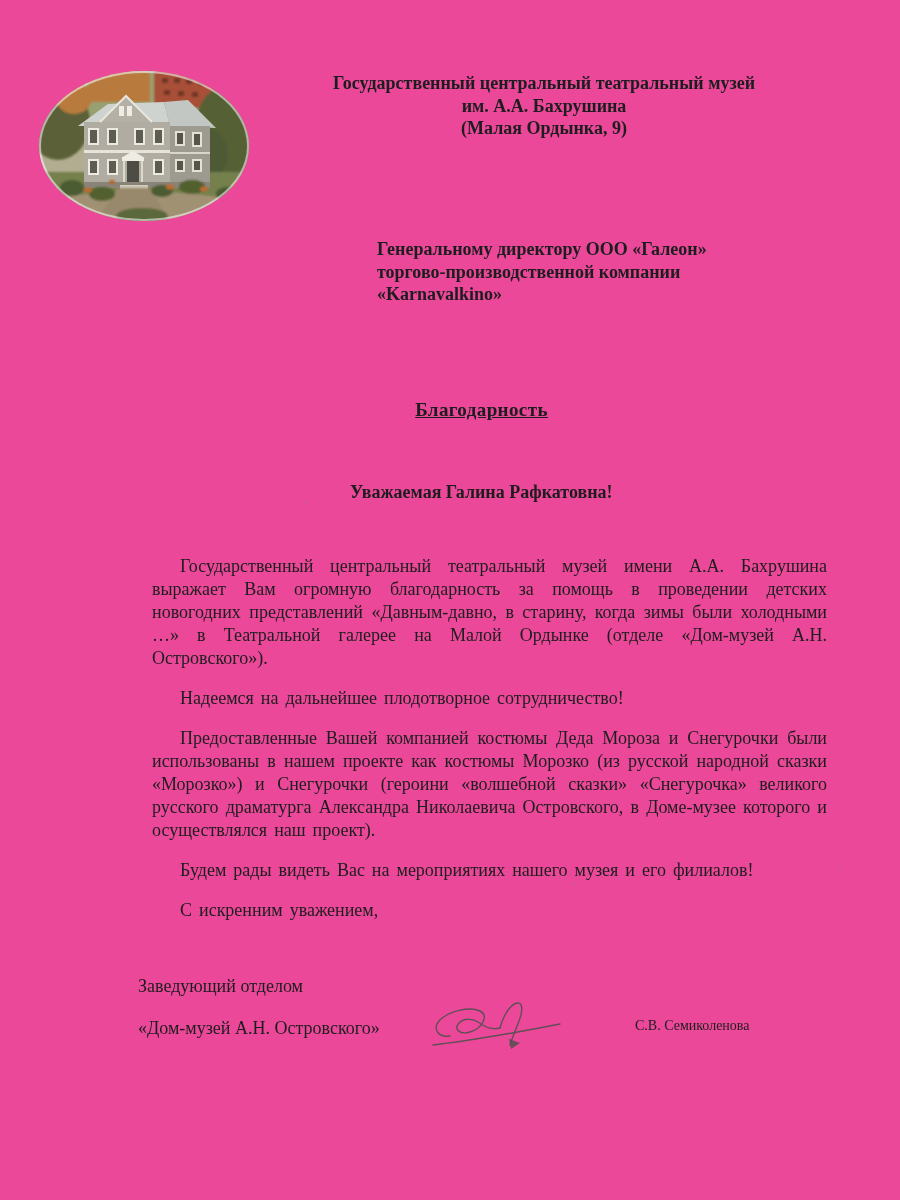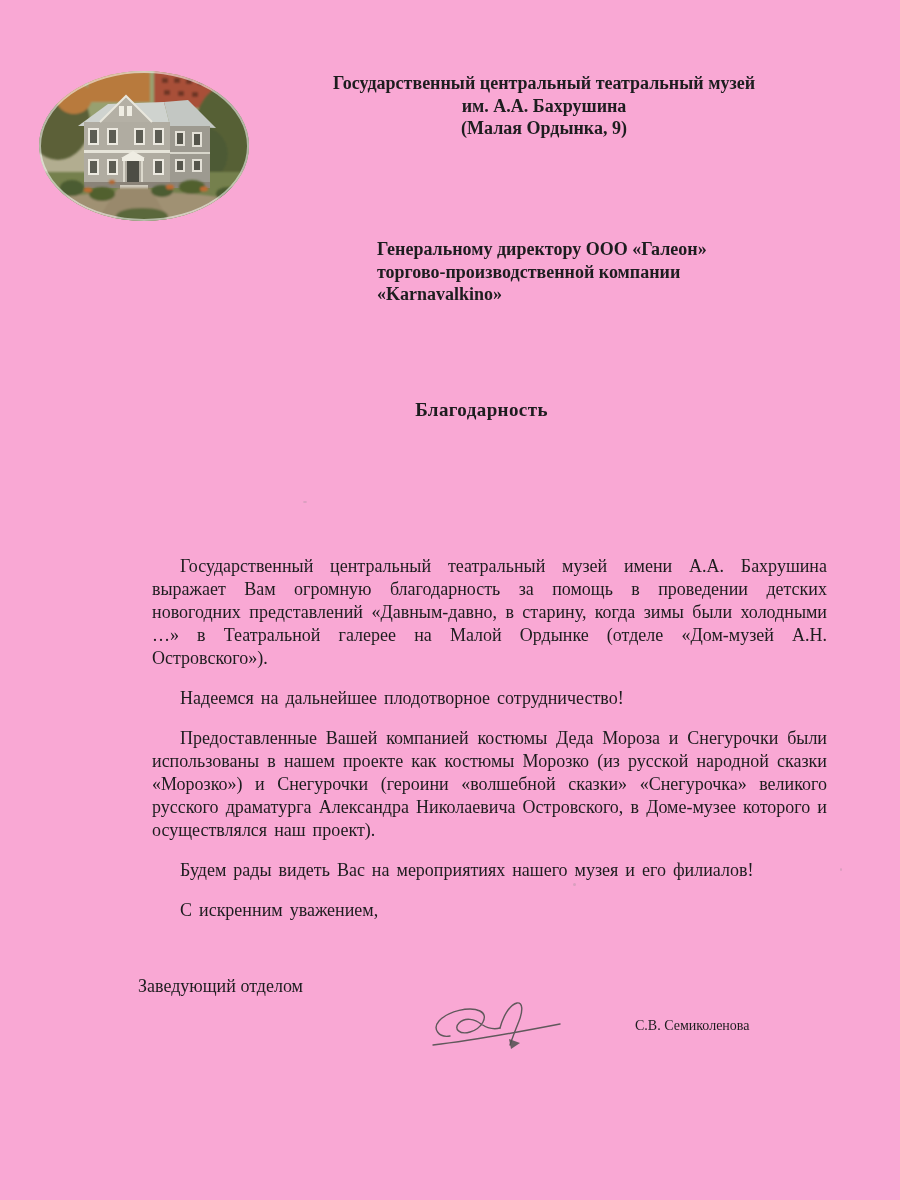--- a/index.html
+++ b/index.html
@@ -1,20 +1,20 @@
 <!DOCTYPE html>
 <html lang="ru"><head>
 <meta charset="utf-8">
 <style>
   html,body{margin:0;padding:0;}
   .page{
     position:relative;
     width:900px;height:1200px;
     margin:0 auto;
-    background:#f9a8d4;
+    background:#ec4899;
     font-family:"Liberation Serif","DejaVu Serif",serif;
     color:#1d1d1f;
     overflow:hidden;
   }
   
   .logo{
     position:absolute;left:38px;top:70px;width:212px;height:152px;
   }
   .logo svg{display:block;width:100%;height:100%;}
   
@@ -28,21 +28,21 @@
     text-align:left;font-weight:bold;font-size:18px;line-height:22.5px;
   }
   .addressee .l1{padding-right:42px;}
   .addressee .l2{padding-right:8px;}
   .addressee-name{
     position:absolute;right:73px;top:318px;width:300px;
     text-align:right;font-weight:bold;font-size:18px;
   }
   .doc-title{
     position:absolute;left:136px;top:399px;width:691px;
-    text-align:center;font-weight:bold;font-size:19px;letter-spacing:.4px;
+    text-align:center;font-weight:bold;font-size:19px;letter-spacing:.4px;text-decoration:underline;
   }
   .salutation{
     position:absolute;left:350px;top:482px;
     font-weight:bold;font-size:18px;
   }
   .body-text{
     position:absolute;left:136px;top:555px;width:691px;
     font-size:18px;line-height:23px;text-align:justify;
     word-spacing:2.5px;
   }
@@ -174,30 +174,32 @@
     <div>(Малая Ордынка, 9)</div>
   </div>
 
   <div class="addressee">
     <div class="l1">Генеральному директору ООО «Галеон»</div>
     <div class="l2">торгово-производственной компании</div>
     <div class="l3">«Karnavalkino»</div>
   </div>
 
   <div class="doc-title">Благодарность</div>
+  <div class="salutation">Уважаемая Галина Рафкатовна!</div>
 
   <div class="body-text">
     <p>Государственный центральный театральный музей имени А.А. Бахрушина выражает Вам огромную благодарность за помощь в проведении детских новогодних представлений «Давным-давно, в старину, когда зимы были холодными …»  в Театральной галерее на Малой Ордынке (отделе «Дом-музей А.Н. Островского»).</p>
     <p>Надеемся на дальнейшее плодотворное сотрудничество!</p>
     <p>Предоставленные Вашей компанией костюмы Деда Мороза и Снегурочки были использованы в нашем проекте как костюмы Морозко (из русской народной сказки «Морозко») и Снегурочки (героини «волшебной сказки» «Снегурочка» великого русского драматурга Александра Николаевича Островского, в Доме-музее которого и осуществлялся наш проект).</p>
     <p>Будем рады видеть Вас на мероприятиях нашего музея и его филиалов!</p>
     <p>С искренним уважением,</p>
   </div>
 
   <div class="signoff-1">Заведующий отделом</div>
+  <div class="signoff-2">«Дом-музей А.Н. Островского»</div>
 
   <div class="signature">
     <svg viewBox="0 0 138 64" aria-hidden="true">
       <g fill="none" stroke="#50504f" stroke-width="1.4" stroke-linecap="round" opacity="0.9">
         <path d="M22,38 C 11,40 4,31 11,23 C 20,13 42,8 52,13 C 62,18 53,31 42,34 C 32,37 25,31 31,25 C 37,19 47,21 53,26 C 59,30 65,32 72,30"></path>
         <path d="M72,30 C 75,19 81,7 89,5 C 95,4 95,13 91,23 C 87,33 84,41 82,47"></path>
         <path d="M5,47 C 40,43 96,33 132,26"></path>
       </g>
       <path d="M81,41 L 92,45 L 83,51 Z" fill="#50504f" opacity="0.85"></path>
     </svg>

